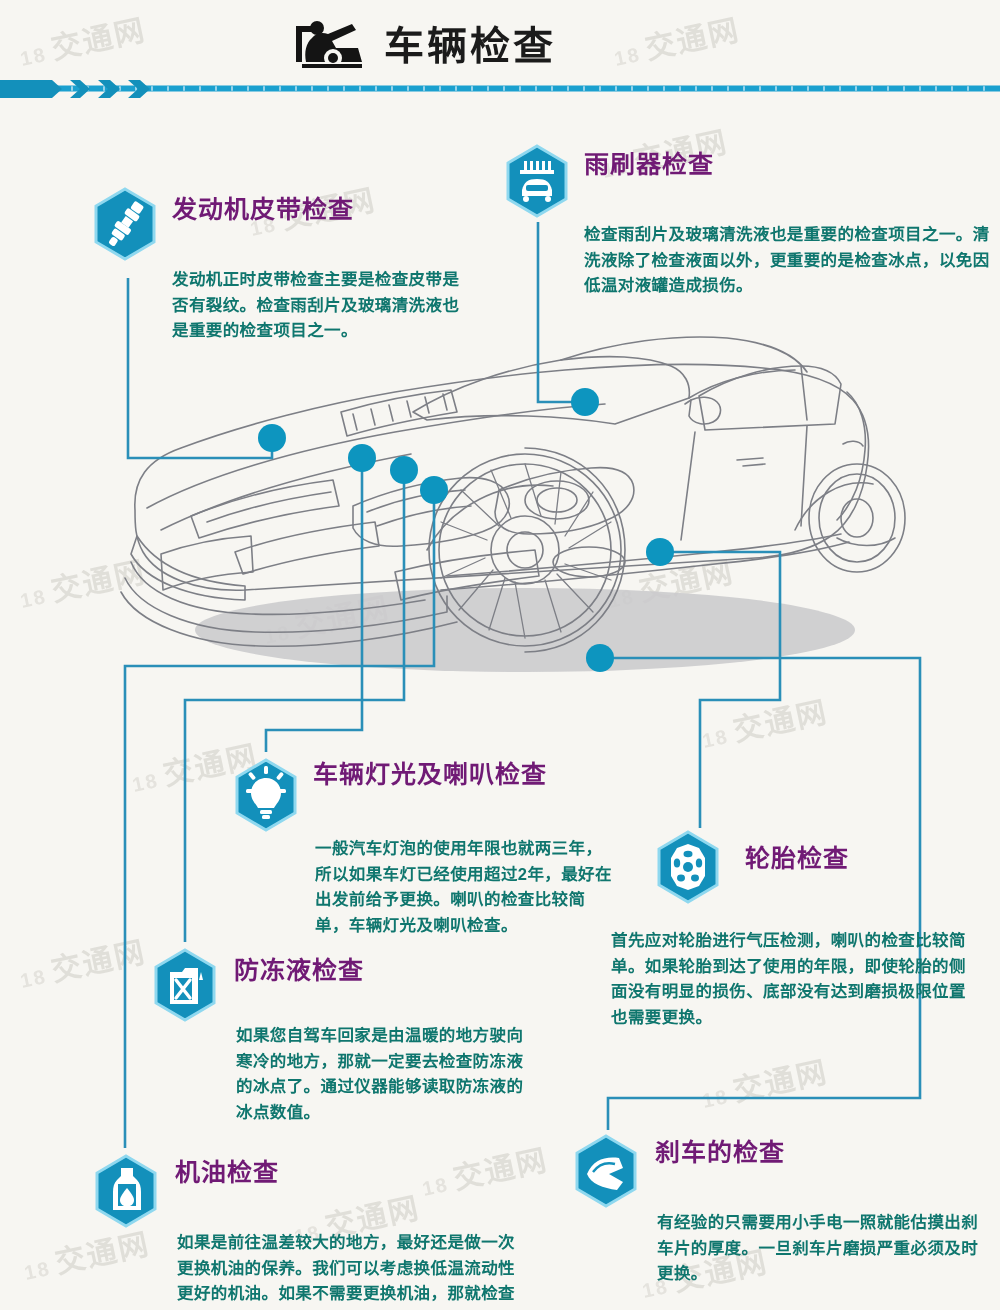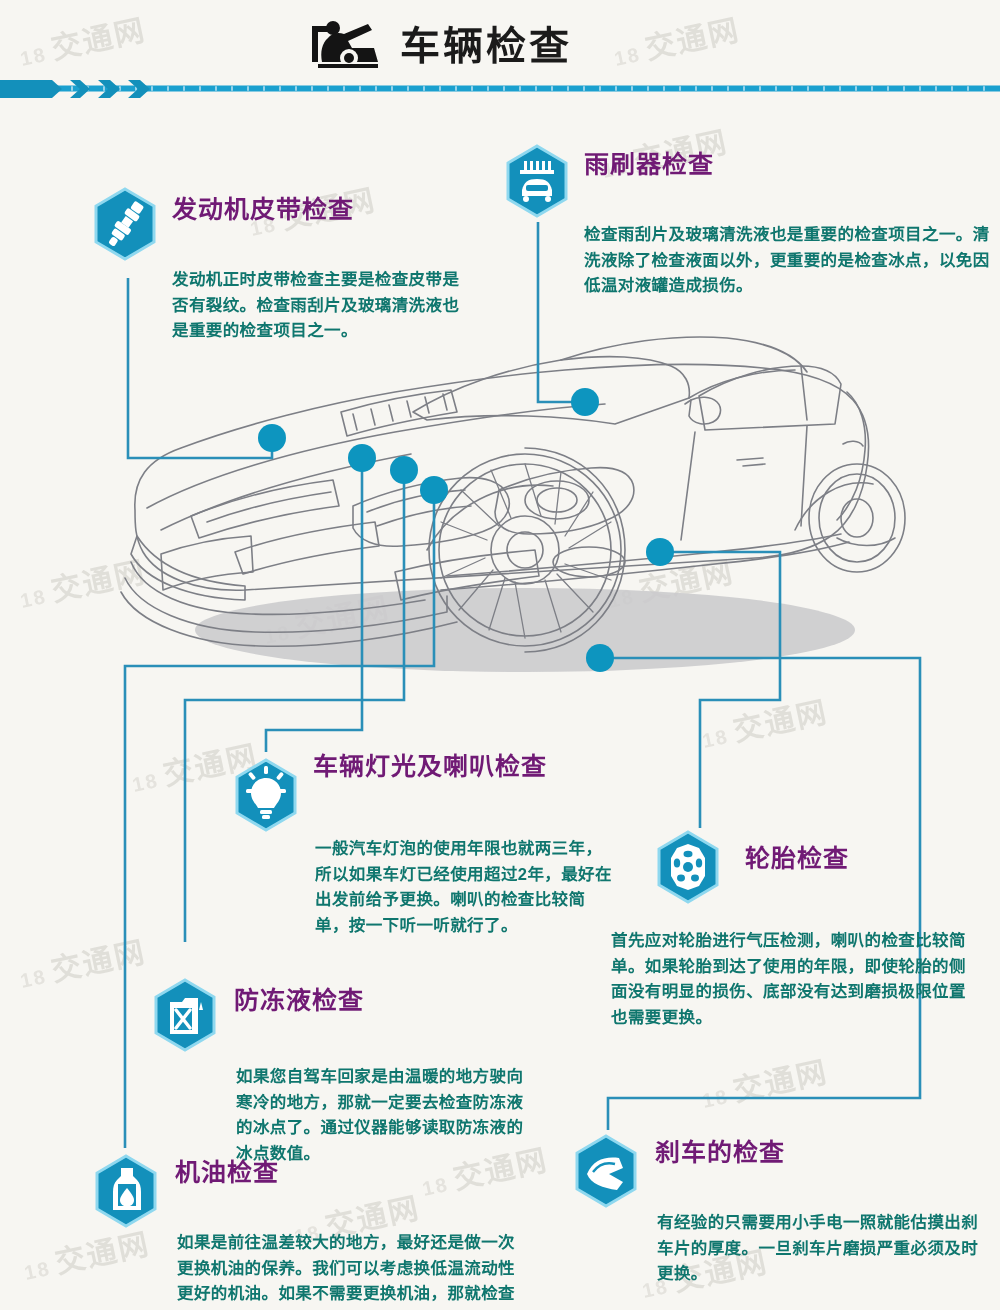--- a/index.html
+++ b/index.html
@@ -8,21 +8,21 @@
     background:#f7f6f2;
     font-family:"Liberation Sans","DejaVu Sans",sans-serif;
     position:relative;overflow:hidden;
   }
   #stage{position:absolute;inset:0;width:1000px;height:1310px;}
 
   
   .header{position:absolute;left:0;top:0;width:1000px;height:92px;}
   .header-title-row{
     position:absolute;left:0;top:18px;width:848px;
-    display:flex;align-items:center;justify-content:center;gap:18px;padding-left:16px;
+    display:flex;align-items:center;justify-content:center;gap:18px;
   }
   .header-icon{width:74px;height:56px;display:block;}
   .header-title{
     font-size:40px;font-weight:bold;color:#1b1b1b;letter-spacing:3px;
     line-height:1;white-space:nowrap;
   }
   .header-rule{position:absolute;left:0;top:84px;width:1000px;height:9px;}
 
   
   .car-art{position:absolute;left:95px;top:300px;width:830px;height:400px;}
@@ -49,27 +49,27 @@
   #co-belt .c-title{margin-left:14px;margin-top:14px;}
   #co-belt .c-body{margin-left:80px;margin-top:6px;width:300px;}
 
   #co-wiper{left:504px;top:140px;width:500px;}
   #co-wiper .hexicon{margin-top:4px;}
   #co-wiper .c-title{margin-left:14px;margin-top:12px;}
   #co-wiper .c-body{margin-left:80px;margin-top:4px;width:414px;}
 
   #co-light{left:233px;top:752px;width:420px;}
   #co-light .hexicon{margin-top:6px;}
-  #co-light .c-title{margin-left:14px;margin-top:2px;}
+  #co-light .c-title{margin-left:14px;margin-top:10px;}
   #co-light .c-body{margin-left:82px;margin-top:4px;width:300px;}
 
-  #co-anti{left:152px;top:972px;width:420px;}
+  #co-anti{left:152px;top:942px;width:420px;}
   #co-anti .hexicon{margin-top:6px;}
   #co-anti .c-title{margin-left:16px;margin-top:16px;}
-  #co-anti .c-body{margin-left:84px;margin-top:12px;width:300px;}
+  #co-anti .c-body{margin-left:84px;margin-top:1px;width:300px;}
 
   #co-tire{left:655px;top:828px;width:350px;}
   #co-tire .hexicon{margin-top:2px;}
   #co-tire .c-title{margin-left:24px;margin-top:18px;}
   #co-tire .c-body{position:absolute;left:-44px;top:100px;width:360px;}
 
   #co-brake{left:573px;top:1130px;width:430px;}
   #co-brake .hexicon{margin-top:4px;}
   #co-brake .c-title{margin-left:16px;margin-top:10px;}
   #co-brake .c-body{margin-left:84px;margin-top:2px;width:330px;}
@@ -374,21 +374,21 @@
           <rect x="29" y="57" width="8" height="4" rx="1.5"></rect>
           <rect x="31" y="8" width="4" height="8" rx="1.5"></rect>
           <rect x="13" y="31" width="8" height="4" rx="1.5"></rect>
           <rect x="45" y="31" width="8" height="4" rx="1.5"></rect>
           <rect x="17" y="14" width="4" height="8" rx="1.5" transform="rotate(-40 19 18)"></rect>
           <rect x="45" y="14" width="4" height="8" rx="1.5" transform="rotate(40 47 18)"></rect>
         </g>
       </svg>
       <div class="c-title">车辆灯光及喇叭检查</div>
     </div>
-    <div class="c-body">一般汽车灯泡的使用年限也就两三年，所以如果车灯已经使用超过2年，最好在出发前给予更换。喇叭的检查比较简单，按一下听一听就行了。</div>
+    <div class="c-body">一般汽车灯泡的使用年限也就两三年，所以如果车灯已经使用超过2年，最好在出发前给予更换。喇叭的检查比较简单，车辆灯光及喇叭检查。</div>
   </div>
 
   <div class="callout" id="co-anti">
     <div class="head">
       <svg class="hexicon" viewBox="0 0 66 74">
         <path d="M33 2 L62 19 L62 55 L33 72 L4 55 L4 19 Z" fill="#1390bb" stroke="#8fd8ef" stroke-width="3"></path>
         <path d="M18 24 L30 24 L33 20 L46 20 L46 56 L18 56 Z" fill="#ffffff"></path>
         <path d="M22 30 L40 30 L40 52 L22 52 Z" fill="#1390bb"></path>
         <path d="M24 32 L38 50 M38 32 L24 50" stroke="#ffffff" stroke-width="3.4" fill="none" stroke-linecap="round"></path>
         <path d="M49 24 L51 32 L47 32 Z" fill="#ffffff"></path>

